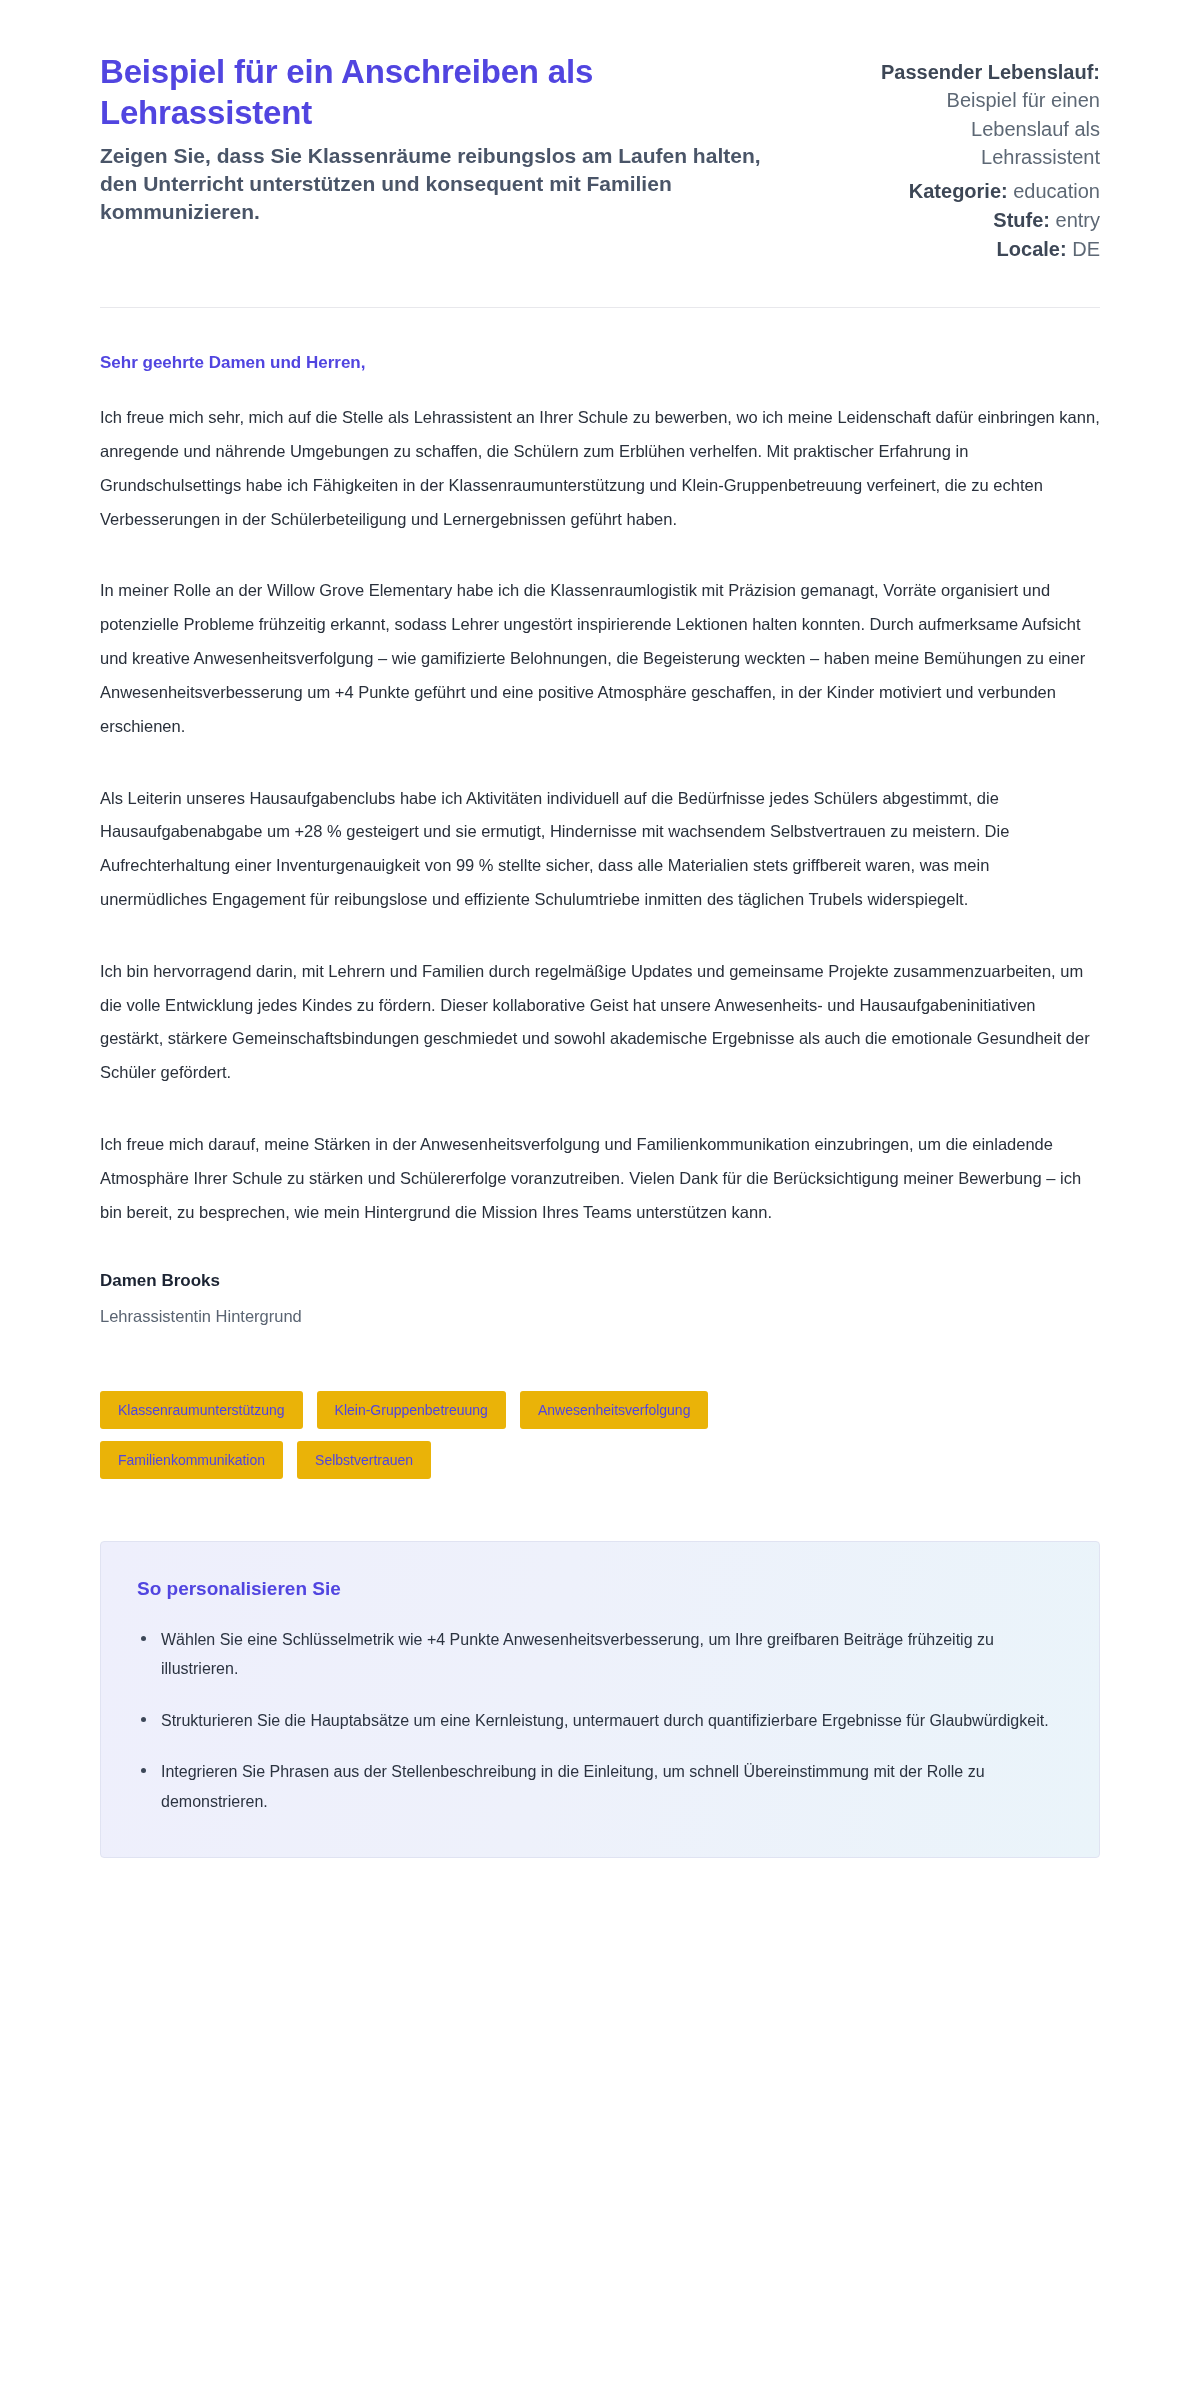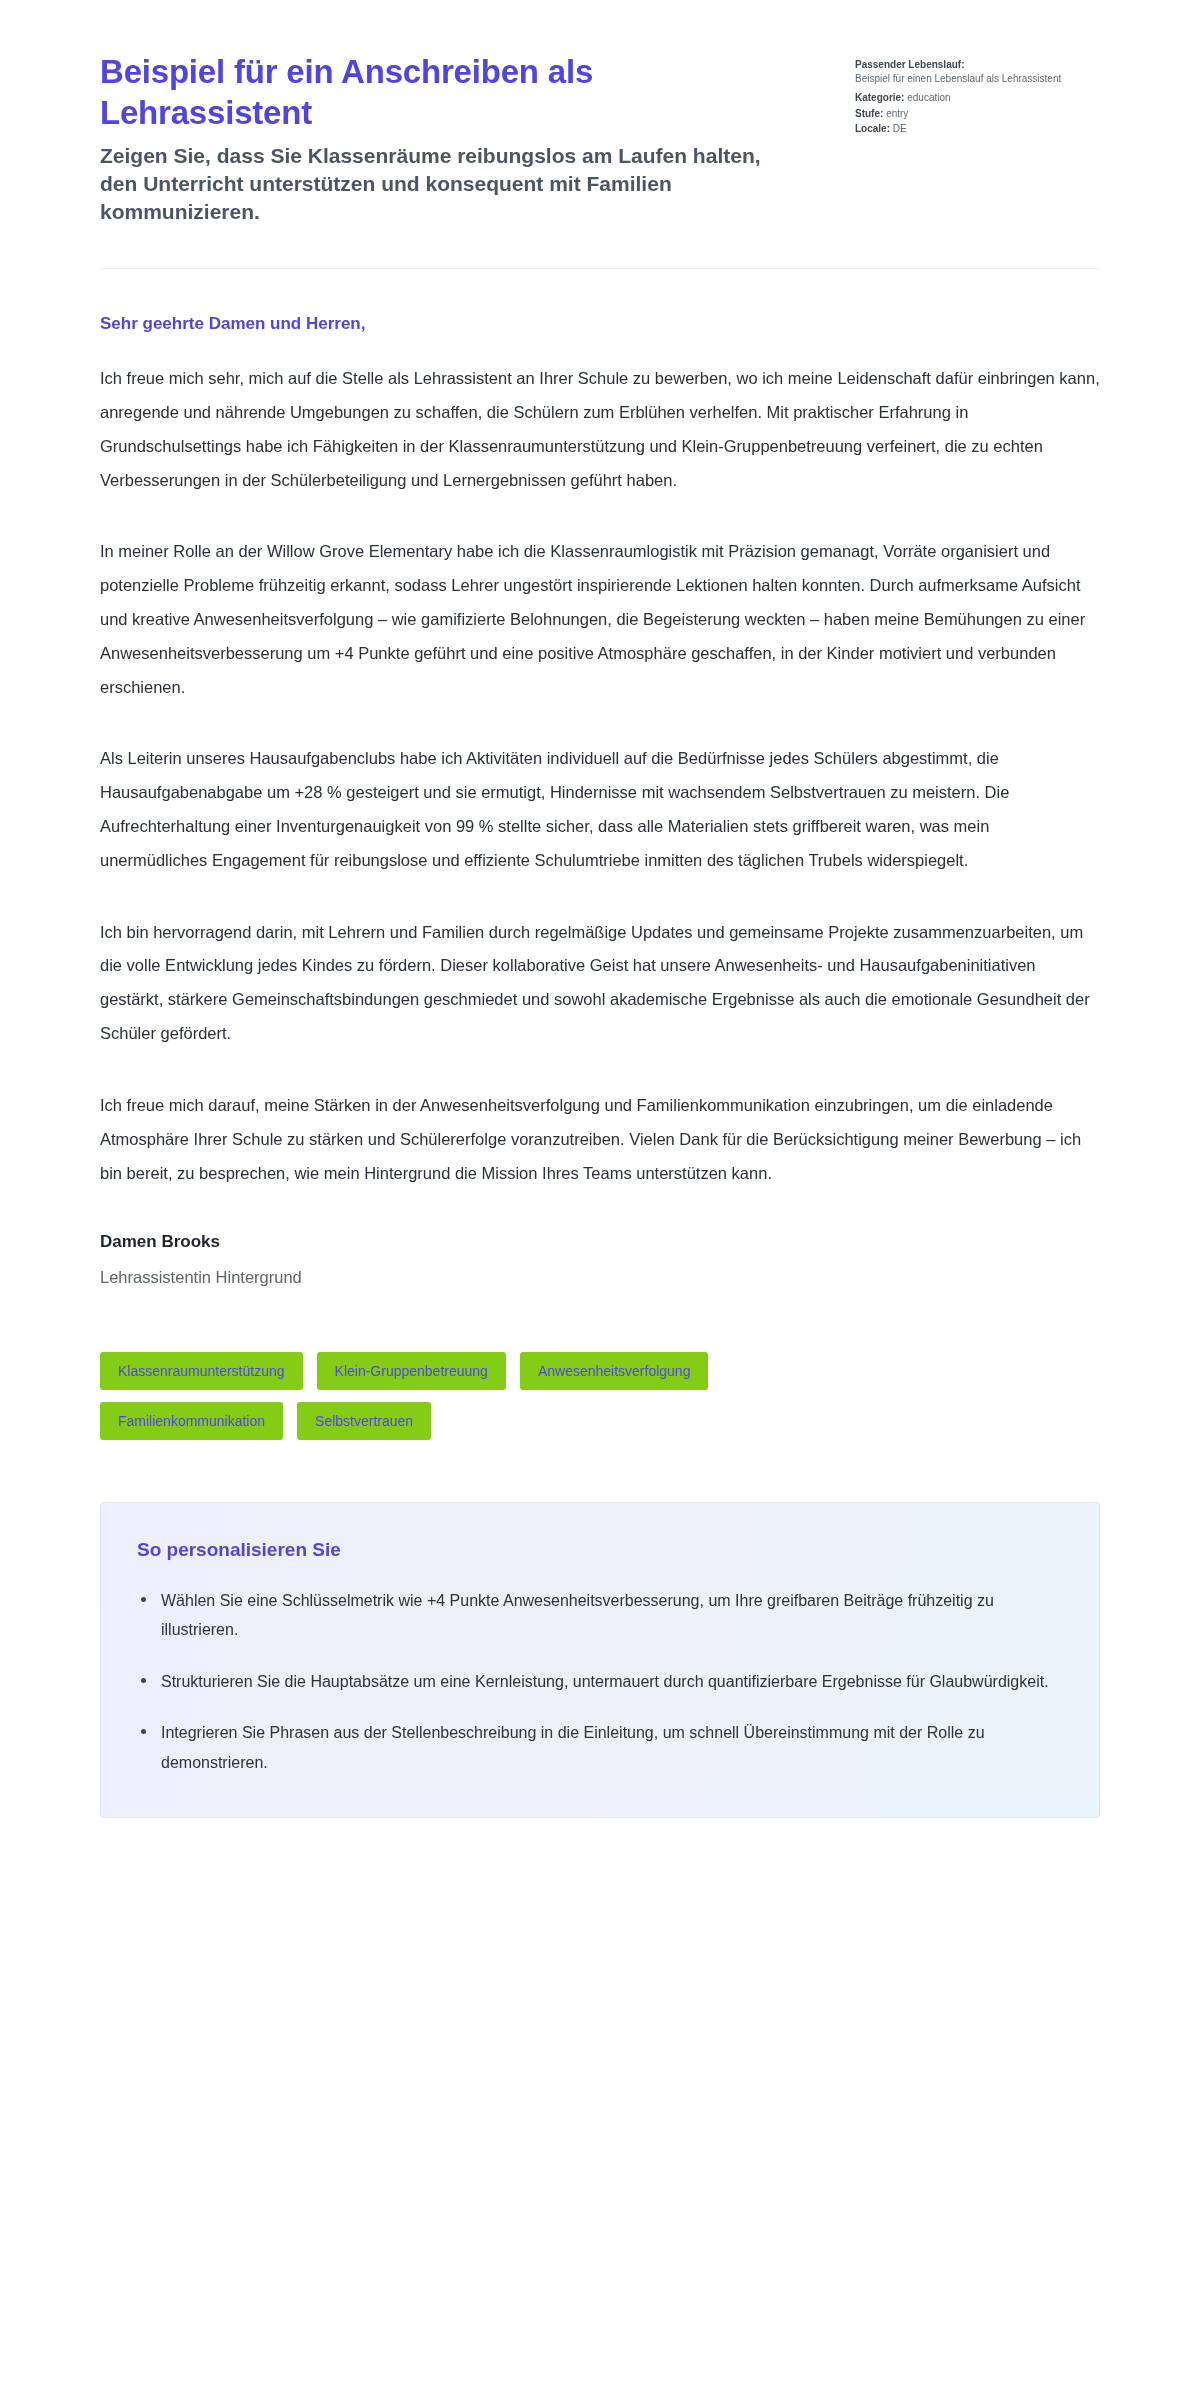--- a/index.html
+++ b/index.html
@@ -42,22 +42,22 @@
   .doc-subtitle {
     margin: 8px 0 0 0;
     font-size: 21px;
     line-height: 1.33;
     font-weight: bold;
     color: #4a5568;
   }
   .meta {
     flex: 0 0 auto;
     width: 245px;
-    text-align: left;
-    font-size: 10px;
+    text-align: right;
+    font-size: 20px;
     line-height: 1.42;
     color: #55606e;
     padding-top: 6px;
   }
   .meta-row {
     margin-bottom: 1px;
   }
   .meta-block {
     margin-bottom: 5px;
   }
@@ -115,21 +115,21 @@
 
   
   .tags {
     display: flex;
     flex-wrap: wrap;
     gap: 12px 14px;
     margin-top: 62px;
     max-width: 800px;
   }
   .tag {
-    background: #84cc16;
+    background: #eab308;
     color: #5145e0;
     font-size: 14px;
     line-height: 1;
     padding: 12px 18px;
     border-radius: 3px;
     white-space: nowrap;
   }
 
   
   .callout {

